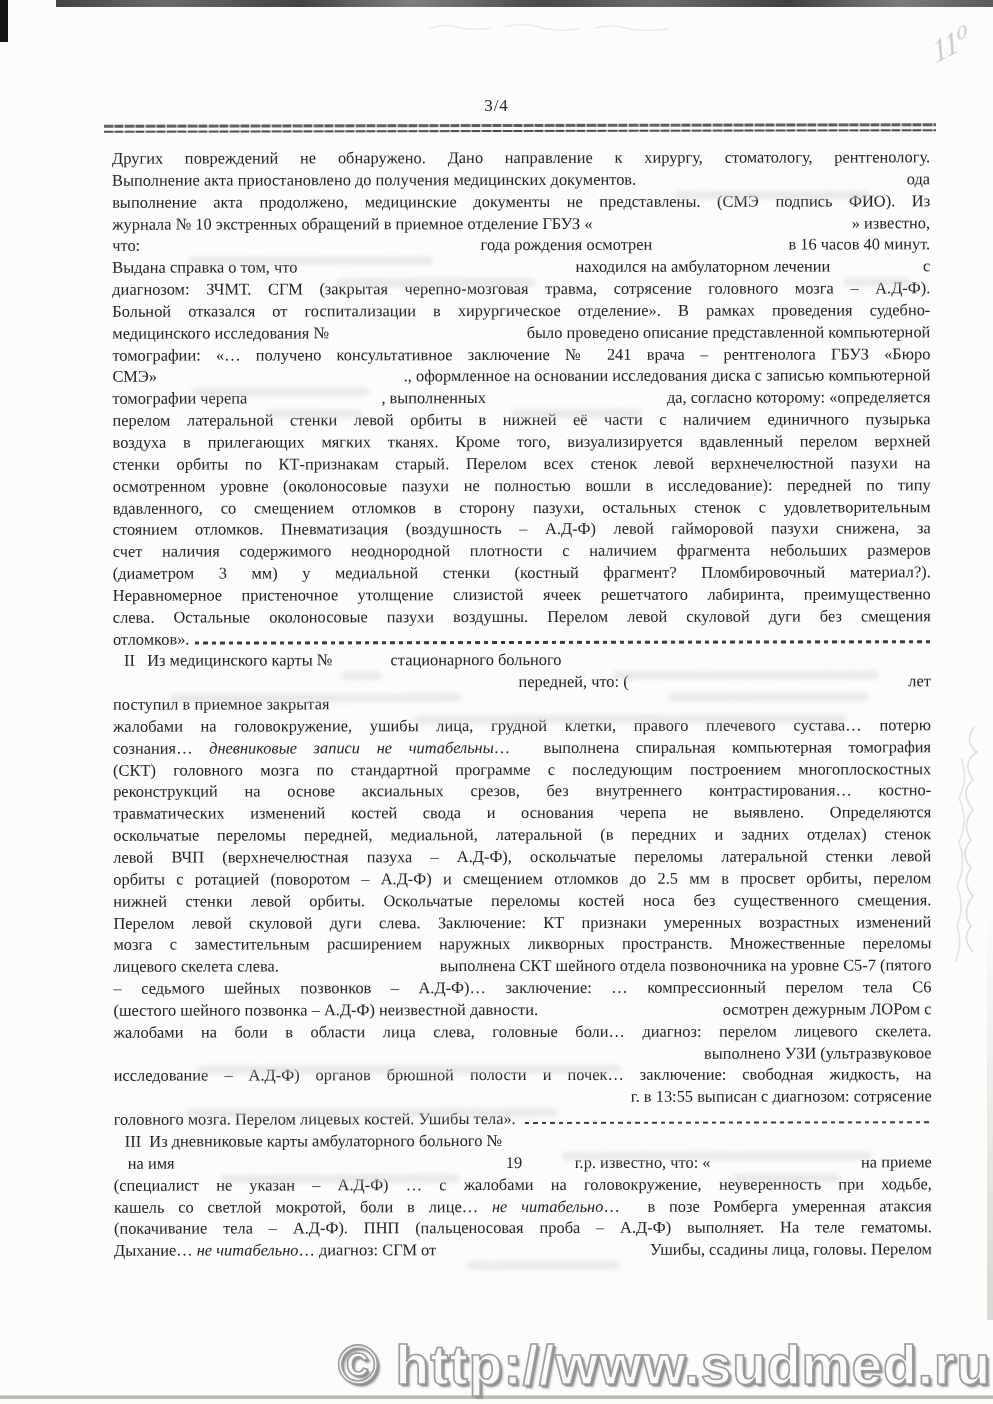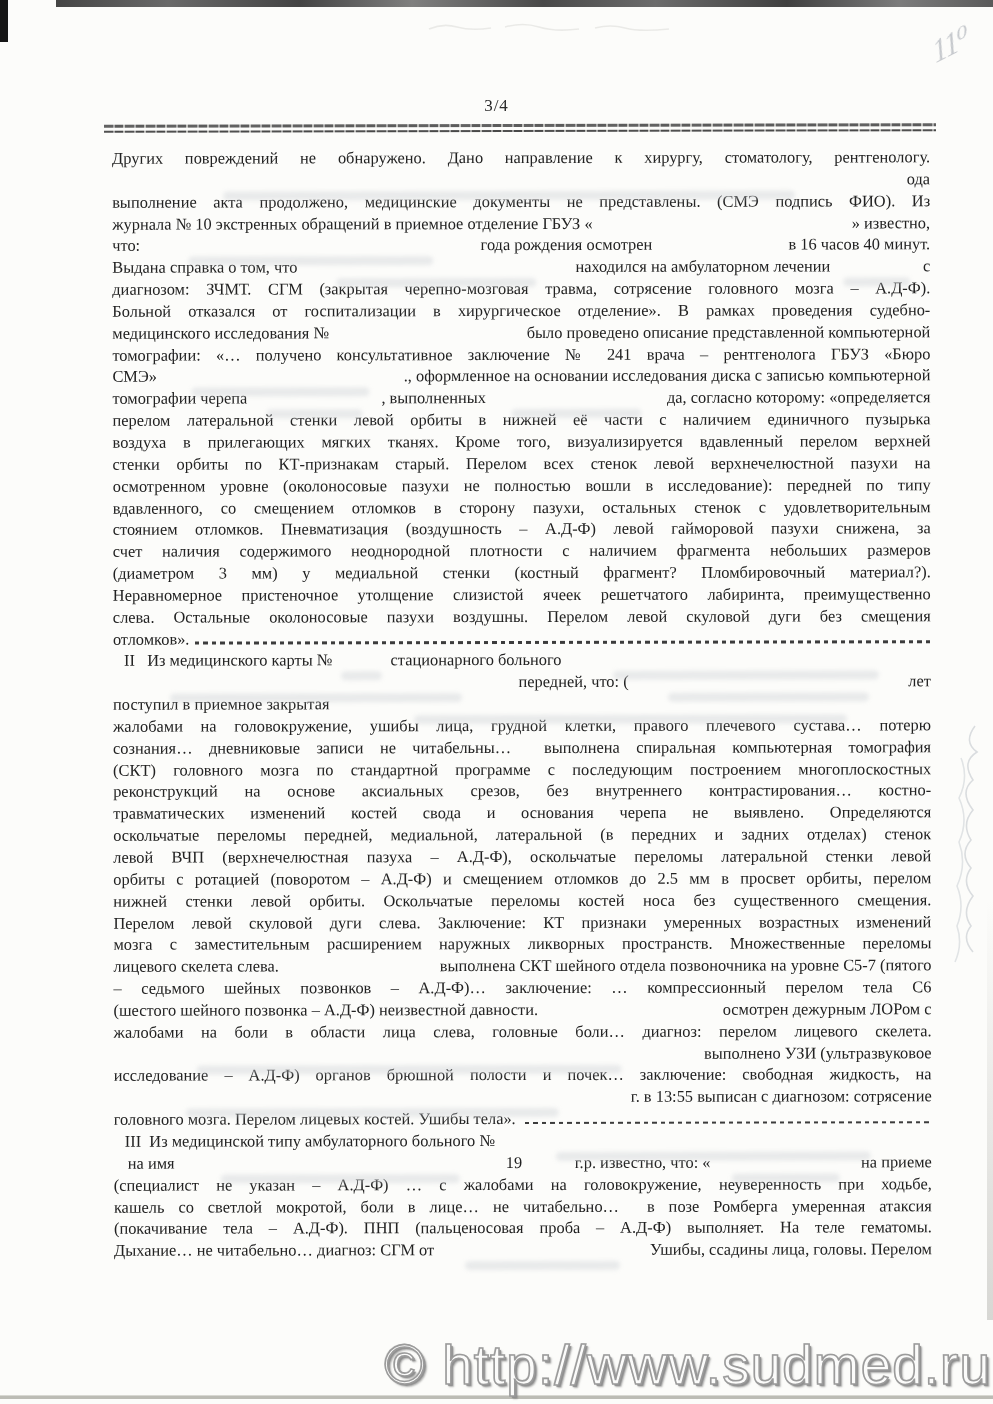--- a/index.html
+++ b/index.html
@@ -31,30 +31,30 @@
   .top-scribble{position:absolute;top:20px;left:425px;opacity:.5;}
   .margin-note{position:absolute;top:718px;right:6px;opacity:.75;}
   
   .doc{position:absolute;left:113px;top:147px;width:818px;
     font-size:16.4px;line-height:21.85px;color:#222;transform:rotate(-0.1deg);
     text-rendering:optimizeLegibility;}
   .ln{height:21.85px;white-space:nowrap;}
   .ln.j{text-align:justify;text-align-last:justify;white-space:normal;}
   .ln.fx{display:flex;align-items:baseline;}
   .tx{white-space:pre;}
-  .it{}
+  .it{font-style:italic;}
   .gap{position:relative;flex-shrink:1;}
   .gap.sm::after{content:"";position:absolute;left:14%;right:14%;top:6px;height:9px;
     background:#c9cdd2;opacity:.38;filter:blur(2.2px);border-radius:5px;}
   .dash{flex:1 1 auto;height:2.6px;align-self:center;margin:8px 0 0 5px;
     background:repeating-linear-gradient(90deg,#3c3c3c 0 4.5px,transparent 4.5px 8.5px);}
   
   .watermark{position:absolute;right:2px;bottom:7px;
     font-family:"Liberation Sans","DejaVu Sans",sans-serif;
-    font-size:55px;font-weight:normal;letter-spacing:1px;white-space:nowrap;
+    font-size:55px;font-weight:bold;letter-spacing:1px;white-space:nowrap;
     color:#fbfbfa;
     -webkit-text-stroke:1.6px #9b9b9b;
     text-shadow:2px 2px 1px #8f8f8f,3px 3px 2px rgba(120,120,120,.55),-1px -1px 0 #e4e4e2;}
 </style>
 </head>
 <body>
 
 <div class="top-band"></div>
 <div class="corner-blob"></div>
 <div class="right-shade"></div>
@@ -68,20 +68,21 @@
 
 <div class="page-num">3/4</div>
 <div class="sep">
   <div class="l1"></div>
   <div class="l2"></div>
 </div>
 
 <div class="doc">
     <div class="ln j"><span class="tx">Других повреждений не обнаружено. Дано направление к хирургу, стоматологу, рентгенологу.</span></div>
     <div class="ln fx">
+      <span class="tx">Выполнение акта приостановлено до получения медицинских документов.</span>
       <span class="gap sm" style="flex-grow: 1;"></span>
       <span class="tx">ода</span>
     </div>
     <div class="ln j"><span class="tx">выполнение акта продолжено, медицинские документы не представлены. (СМЭ подпись ФИО). Из</span></div>
     <div class="ln fx">
       <span class="tx">журнала № 10 экстренных обращений в приемное отделение ГБУЗ «</span>
       <span class="gap" style="flex-grow: 1;"></span>
       <span class="tx">» известно,</span>
     </div>
     <div class="ln fx">
@@ -178,21 +179,21 @@
     <div class="ln j"><span class="tx">исследование – А.Д-Ф) органов брюшной полости и почек… заключение: свободная жидкость, на</span></div>
     <div class="ln fx">
       <span class="gap sm" style="flex-grow: 1;"></span>
       <span class="tx">г. в 13:55 выписан с диагнозом: сотрясение</span>
     </div>
     <div class="ln fx">
       <span class="tx">головного мозга. Перелом лицевых костей. Ушибы тела». </span>
       <span class="dash"></span>
     </div>
     <div class="ln fx" style="padding-left: 11px;">
-      <span class="tx">III  Из медицинской типу амбулаторного больного №</span>
+      <span class="tx">III  Из дневниковые карты амбулаторного больного №</span>
       <span class="gap sm" style="flex-grow: 1;"></span>
     </div>
     <div class="ln fx" style="padding-left: 14px;">
       <span class="tx">на имя</span>
       <span class="gap sm" style="flex-grow: 2.2;"></span>
       <span class="tx">19</span>
       <span class="gap" style="flex-grow: 0.35;"></span>
       <span class="tx">г.р. известно, что: «</span>
       <span class="gap sm" style="flex-grow: 1;"></span>
       <span class="tx">на приеме</span>

